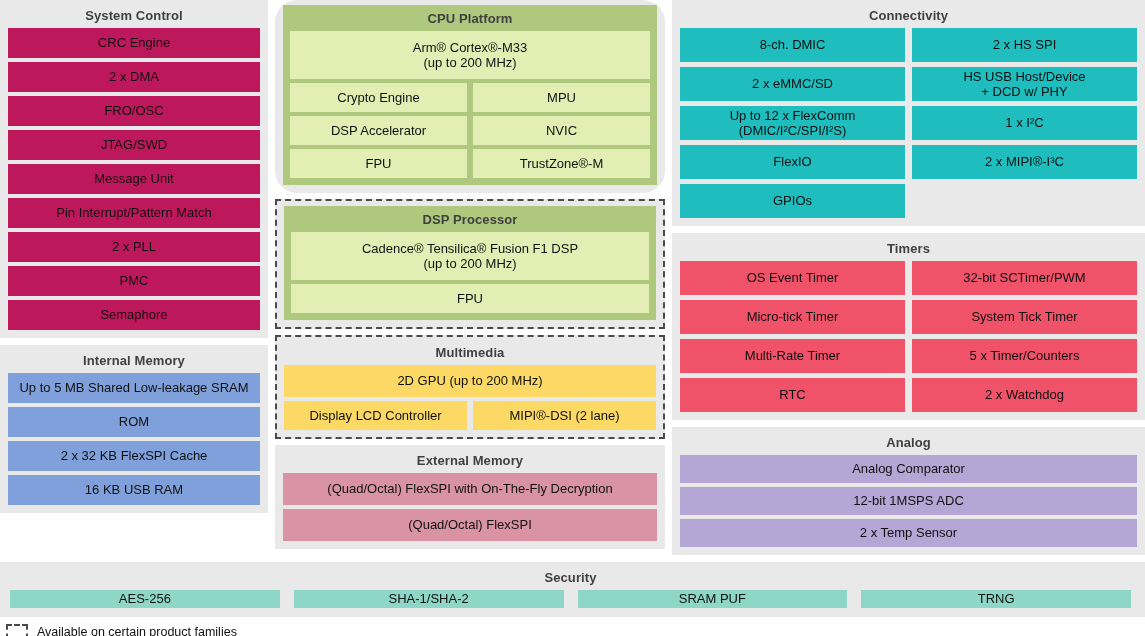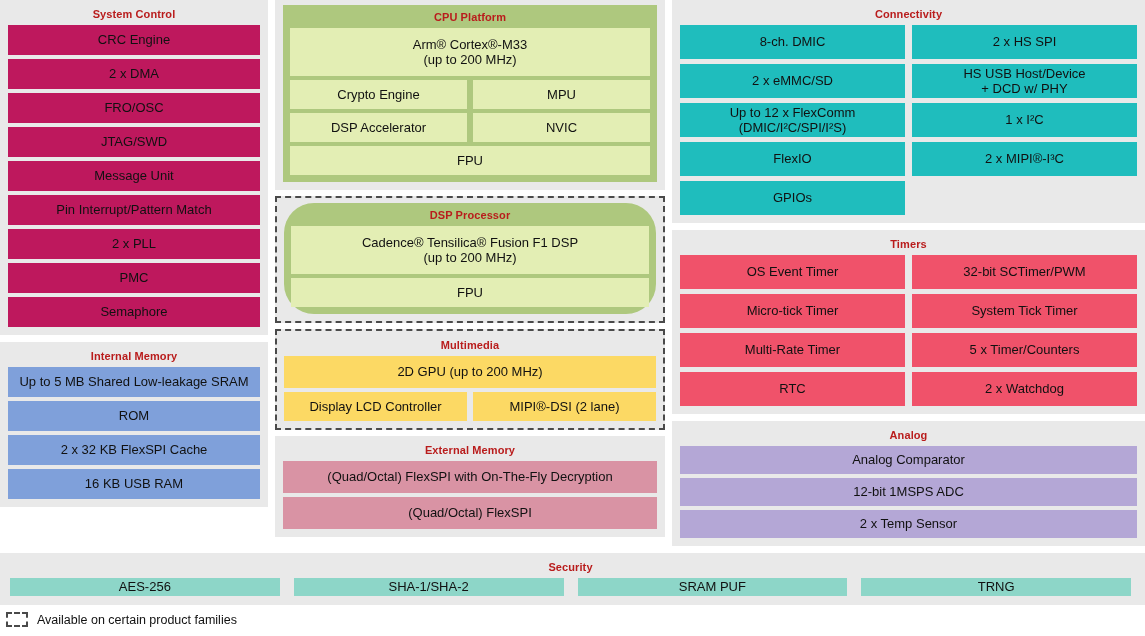--- a/index.html
+++ b/index.html
@@ -34,22 +34,22 @@
   
   .panel {
     background: #e9e9e9;
     padding: 5px 8px 8px 8px;
     box-sizing: border-box;
     margin-bottom: 7px;
   }
   .panel-title {
     text-align: center;
     font-weight: bold;
-    font-size: 11px;
-    color: #b91c1c;
+    font-size: 13px;
+    color: #404040;
     padding: 3px 0 5px 0;
     letter-spacing: .1px;
   }
   .stack { display: flex; flex-direction: column; gap: 4px; }
   .row2 { display: flex; gap: 6px; }
   .row2 > * { flex: 1 1 0; min-width: 0; }
 
   .blk {
     text-align: center;
     font-size: 13px;
@@ -71,21 +71,21 @@
   .c-purple { background: #b4a7d6; }
   .c-yellow { background: #fcd964; }
   .c-pink   { background: #d993a4; }
   .c-sec    { background: #8dd6c8; }
 
   
   .sysctl .blk { height: 30px; }
   .intmem .blk { height: 30px; }
 
   
-  .cpu-panel { background: #e9e9e9; padding: 5px 8px 8px 8px; box-sizing: border-box; }
+  .cpu-panel { background: #e9e9e9; padding: 5px 8px 8px 8px; box-sizing: border-box; border-radius: 22px; }
   .cpu-inner {
     background: #aec87e;
     padding: 4px 7px 7px 7px;
     box-sizing: border-box;
   }
   .cpu-inner .panel-title { padding: 2px 0 5px 0; }
   .cpu-main { height: 48px; flex-direction: column; }
   .cpu-sub  { height: 29px; }
 
   
@@ -93,21 +93,20 @@
     border: 2px dashed #4a4a4a;
     background: #e9e9e9;
     padding: 5px 7px 7px 7px;
     box-sizing: border-box;
     margin-bottom: 6px;
   }
   .dsp-inner {
     background: #aec87e;
     padding: 4px 7px 7px 7px;
     box-sizing: border-box;
-    border-radius: 30px;
   }
   .dsp-inner .panel-title { padding: 2px 0 5px 0; }
   .dsp-main { height: 48px; flex-direction: column; }
   .dsp-fpu  { height: 29px; }
 
   .mm-main { height: 32px; }
   .mm-sub  { height: 29px; }
 
   .extmem .blk { height: 32px; }
 
@@ -205,20 +204,21 @@
             <div class="row2">
               <div class="blk c-greenL cpu-sub">Crypto Engine</div>
               <div class="blk c-greenL cpu-sub">MPU</div>
             </div>
             <div class="row2">
               <div class="blk c-greenL cpu-sub">DSP Accelerator</div>
               <div class="blk c-greenL cpu-sub">NVIC</div>
             </div>
             <div class="row2">
               <div class="blk c-greenL cpu-sub">FPU</div>
+              <div class="blk c-greenL cpu-sub">TrustZone®-M</div>
             </div>
           </div>
         </div>
       </div>
 
       <div class="dashed">
         <div class="dsp-inner">
           <div class="panel-title">DSP Processor</div>
           <div class="stack">
             <div class="blk c-greenL dsp-main">

